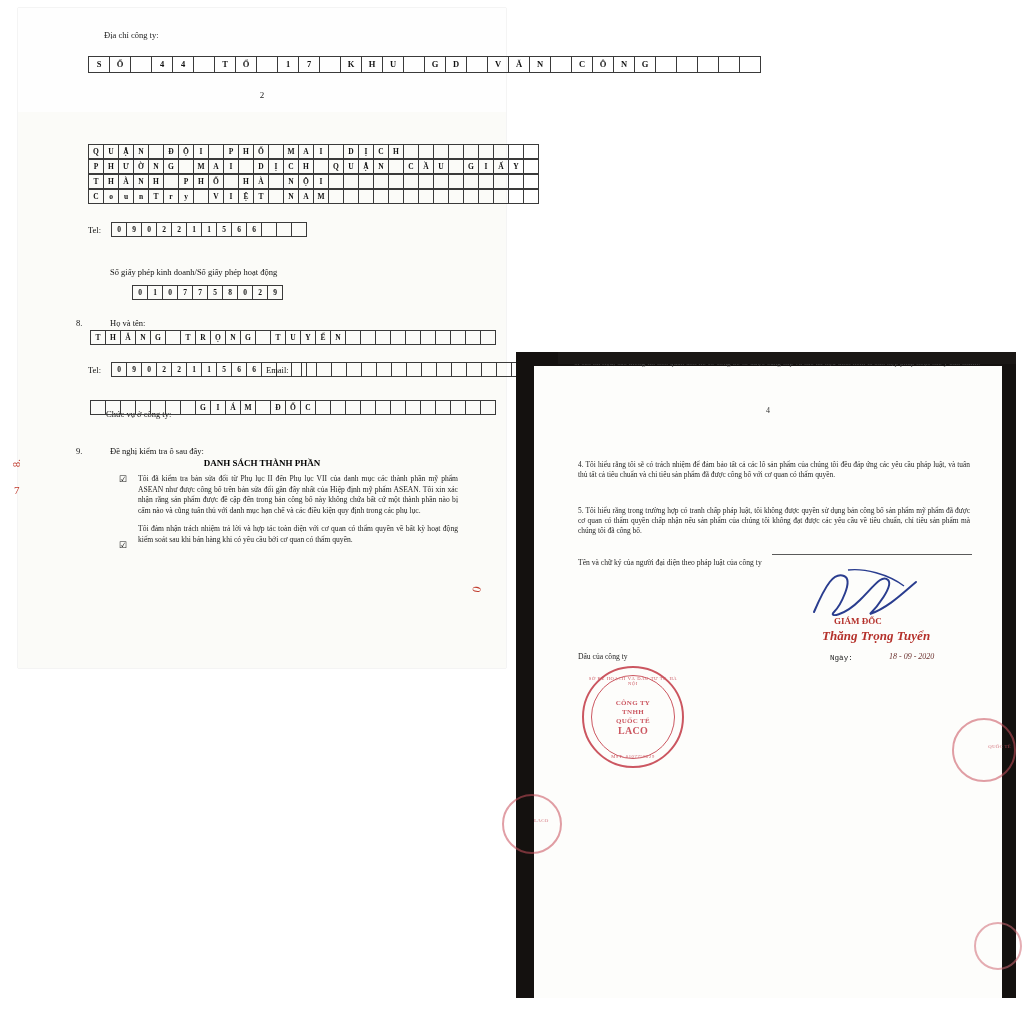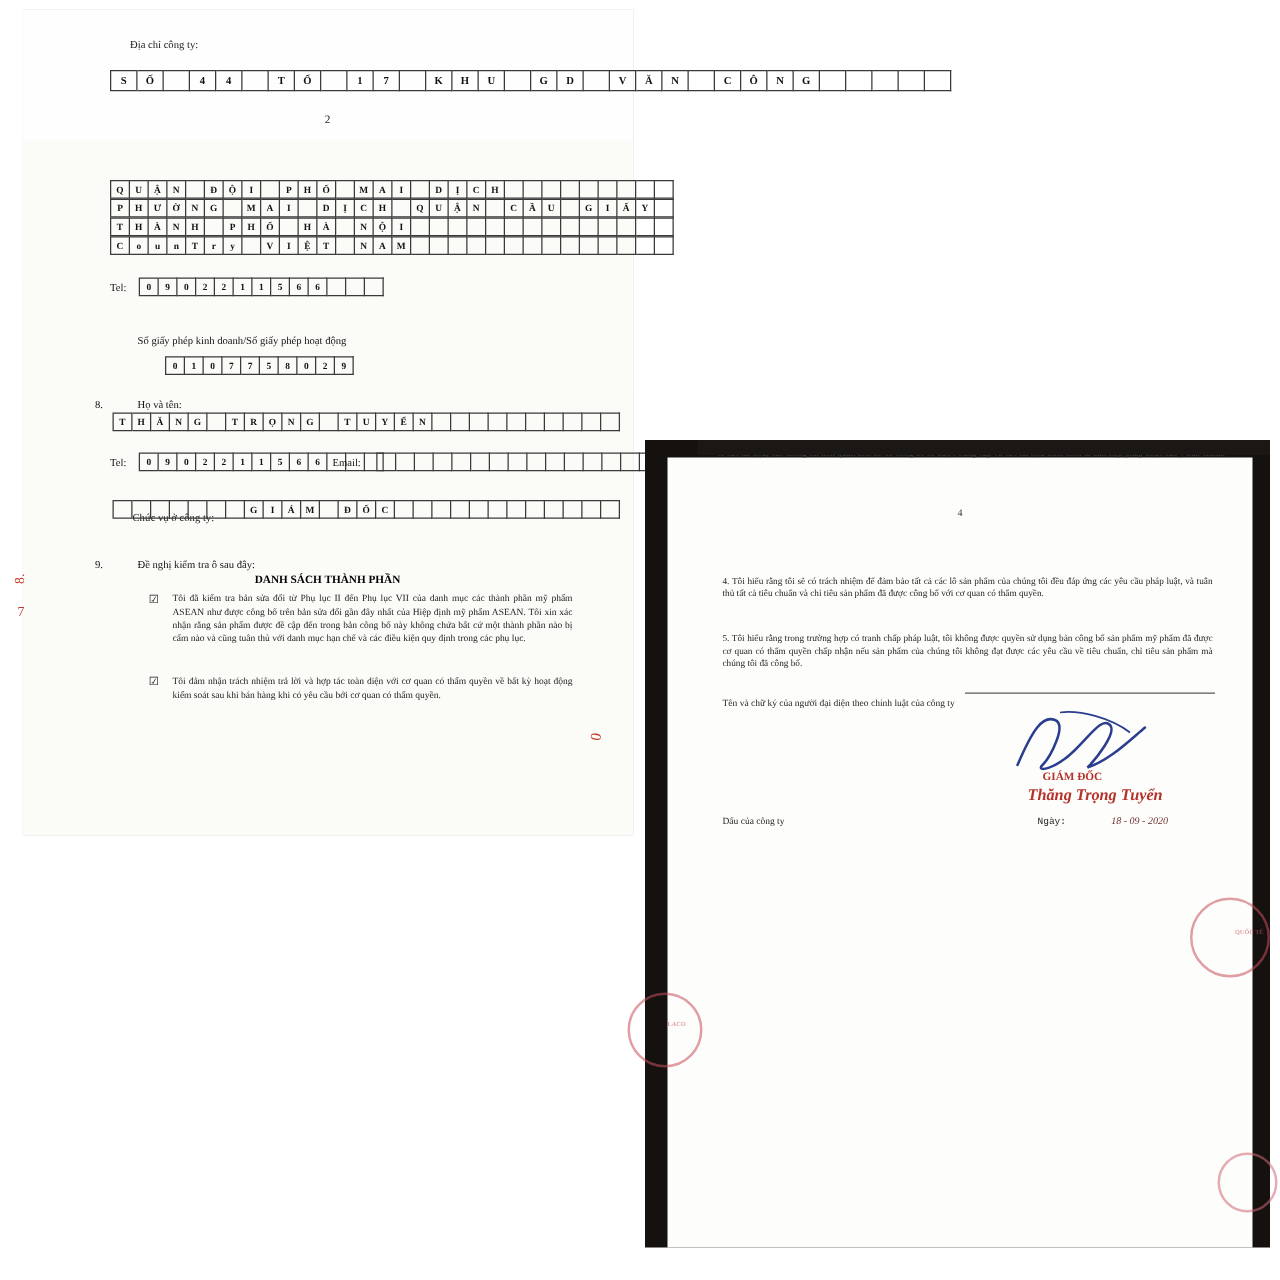--- a/index.html
+++ b/index.html
@@ -384,53 +384,64 @@
 
     <div class="section-title" style="left:0;top:316px;margin-top:30px;">DANH SÁCH THÀNH PHẦN</div>
 
     <div class="num-label" style="left:58px;top:334px;">9.</div>
     <div class="inline-label" style="left:92px;top:334px;">Đề nghị kiểm tra ô sau đây:</div>
 
     <div class="chk" style="left:101px;top:362px;">☑</div>
     <div class="para" style="left:120px;top:362px;width:320px;">Tôi đã kiểm tra bản sửa đổi từ Phụ lục II đến Phụ lục VII của danh mục các thành phần mỹ phẩm ASEAN như được công bố trên bản sửa đổi gần đây nhất của Hiệp định mỹ phẩm ASEAN. Tôi xin xác nhận rằng sản phẩm được đề cập đến trong bản công bố này không chứa bất cứ một thành phần nào bị cấm nào và cũng tuân thủ với danh mục hạn chế và các điều kiện quy định trong các phụ lục.</div>
 
     <div class="chk" style="left:101px;top:428px;">☑</div>
-    <div class="para" style="left:120px;top:428px;width:320px;">Tôi đảm nhận trách nhiệm trả lời và hợp tác toàn diện với cơ quan có thẩm quyền về bất kỳ hoạt động kiểm soát sau khi bán hàng khi có yêu cầu bởi cơ quan có thẩm quyền.</div>
+    <div class="para" style="left:120px;top:412px;width:320px;">Tôi đảm nhận trách nhiệm trả lời và hợp tác toàn diện với cơ quan có thẩm quyền về bất kỳ hoạt động kiểm soát sau khi bán hàng khi có yêu cầu bởi cơ quan có thẩm quyền.</div>
 
     <div class="scribble" style="left:-6px;top:345px;font-size:11px;transform:rotate(-90deg);">8.</div>
     <div class="scribble" style="left:-4px;top:372px;font-size:11px;">7</div>
     <div class="scribble" style="left:456px;top:470px;font-size:12px;transform:rotate(-80deg);">0</div>
   </div>
 </div>
 
 <div class="scan" id="scan-right">
   <div class="paper">
     <div class="rtext" style="left:40px;top:-8px;width:420px;color:#4a4a4a;">ci các tài liệu, các thông tin liên quan đến hồ sơ công bố sẽ được cung cấp và các tài liệu đính kèm là bản hợp pháp hoặc sao y bản chính.</div>
 
     <div class="rpagenum" style="left:232px;top:40px;">4</div>
 
     <div class="rtext" style="left:44px;top:94px;width:392px;">4. Tôi hiểu rằng tôi sẽ có trách nhiệm để đảm bảo tất cả các lô sản phẩm của chúng tôi đều đáp ứng các yêu cầu pháp luật, và tuân thủ tất cả tiêu chuẩn và chỉ tiêu sản phẩm đã được công bố với cơ quan có thẩm quyền.</div>
     <div class="rtext" style="left:44px;top:140px;width:392px;">5. Tôi hiểu rằng trong trường hợp có tranh chấp pháp luật, tôi không được quyền sử dụng bản công bố sản phẩm mỹ phẩm đã được cơ quan có thẩm quyền chấp nhận nếu sản phẩm của chúng tôi không đạt được các yêu cầu về tiêu chuẩn, chỉ tiêu sản phẩm mà chúng tôi đã công bố.</div>
 
     <div class="sigline" style="left:238px;top:188px;width:200px;"></div>
-    <div class="rlabel" style="left:44px;top:192px;">Tên và chữ ký của người đại diện theo chính luật của công ty</div>
+    <div class="rlabel" style="left:44px;top:192px;">Tên và chữ ký của người đại diện theo pháp luật của công ty</div>
 
     <svg class="sig" width="160" height="60" style="left:270px;top:200px;">
       <path d="M10,46 C22,18 30,6 40,10 C50,14 36,40 30,46 C24,52 40,50 56,34 C70,20 78,8 84,14 C90,20 72,42 66,48 C84,42 100,26 112,16" stroke="#2a3d8f" stroke-width="2" fill="none" stroke-linecap="round"></path>
       <path d="M44,4 C60,2 84,8 100,20" stroke="#2a3d8f" stroke-width="1.4" fill="none"></path>
     </svg>
 
     <div class="sig-title" style="left:300px;top:250px;">GIÁM ĐỐC</div>
     <div class="sig-name" style="left:288px;top:262px;font-size:13px;">Thăng Trọng Tuyển</div>
 
     <div class="rlabel" style="left:44px;top:286px;">Dấu của công ty</div>
 
     <div class="rlabel" style="left:296px;top:288px;font-family:Liberation Mono, monospace;">Ngày:</div>
     <div class="date-text" style="left:330px;top:286px;">18 - 09 - 2020</div>
 
+    <div class="stamp" style="left:48px;top:300px;width:98px;height:98px;">
+      <div class="inner"></div>
+      <div class="arc">SỞ KẾ HOẠCH VÀ ĐẦU TƯ TP. HÀ NỘI</div>
+      <div class="lbl">
+        <div>CÔNG TY</div>
+        <div>TNHH</div>
+        <div>QUỐC TẾ</div>
+        <div class="big">LACO</div>
+      </div>
+      <div class="arcb">MST: 0107758029</div>
+    </div>
 
     <div class="partial-stamp" style="left:-32px;top:428px;width:56px;height:56px;">
       <div class="t" style="left:30px;top:22px;">LACO</div>
     </div>
     <div class="partial-stamp" style="left:418px;top:352px;width:60px;height:60px;">
       <div class="t" style="left:34px;top:24px;">QUỐC TẾ</div>
     </div>
     <div class="partial-stamp" style="left:440px;top:556px;width:44px;height:44px;border-color:#d06a74;"></div>
   </div>
   <div class="topband"></div>

